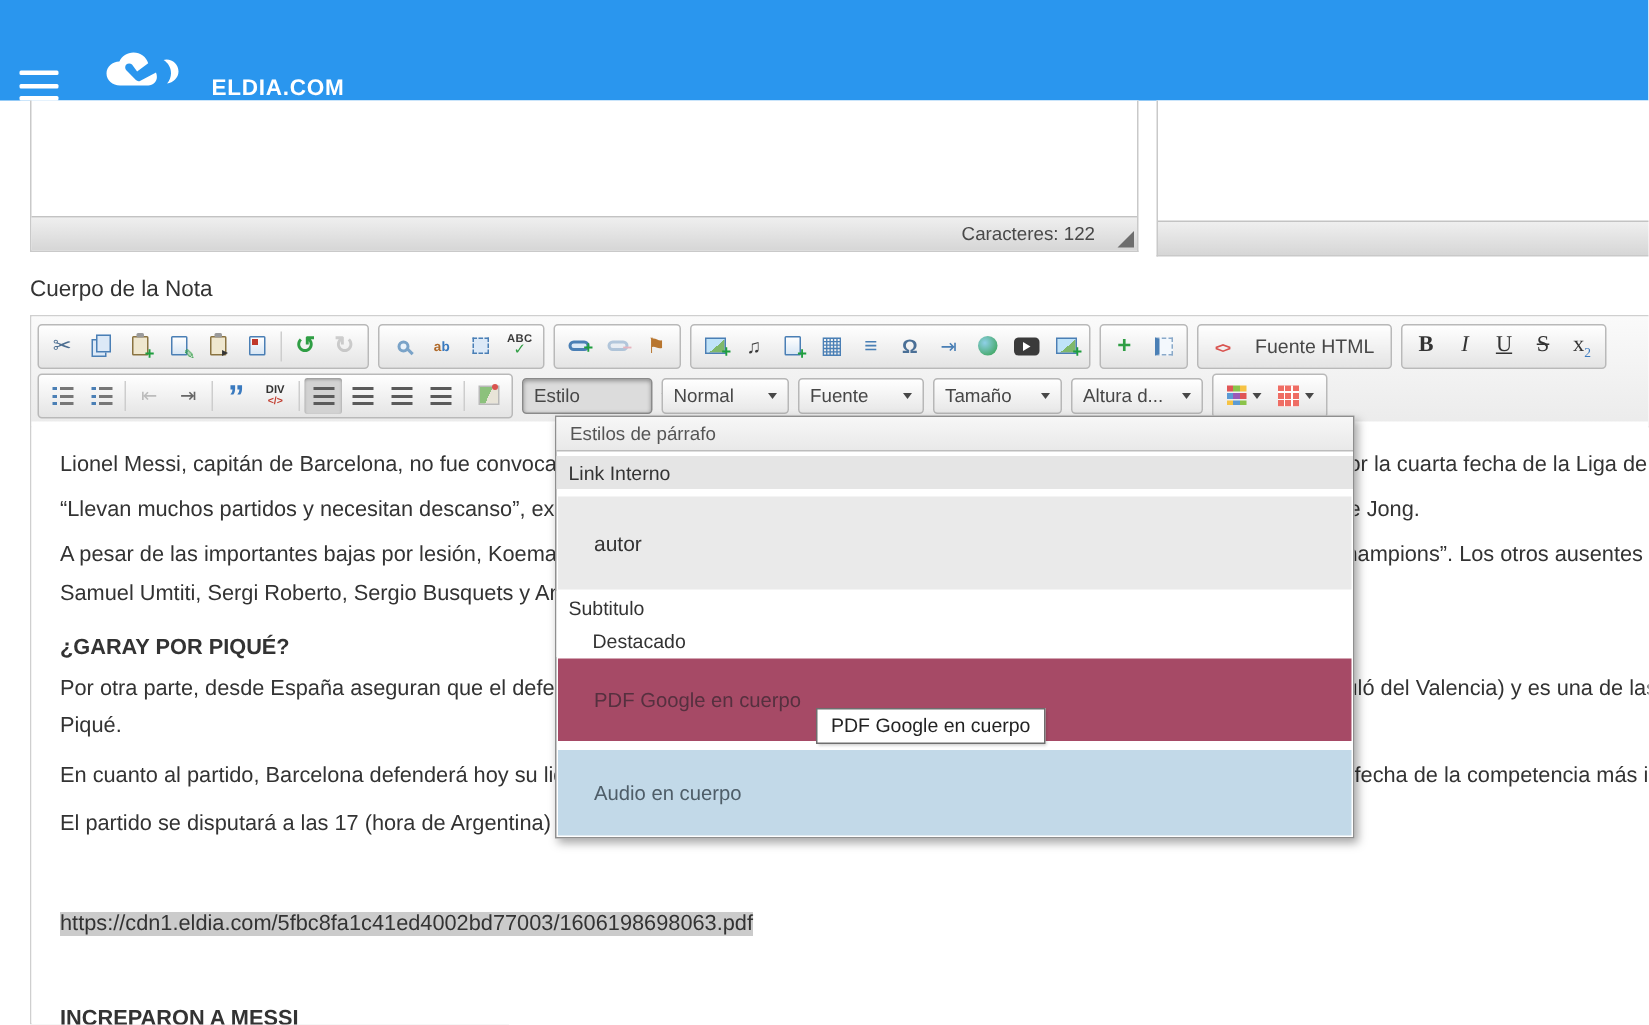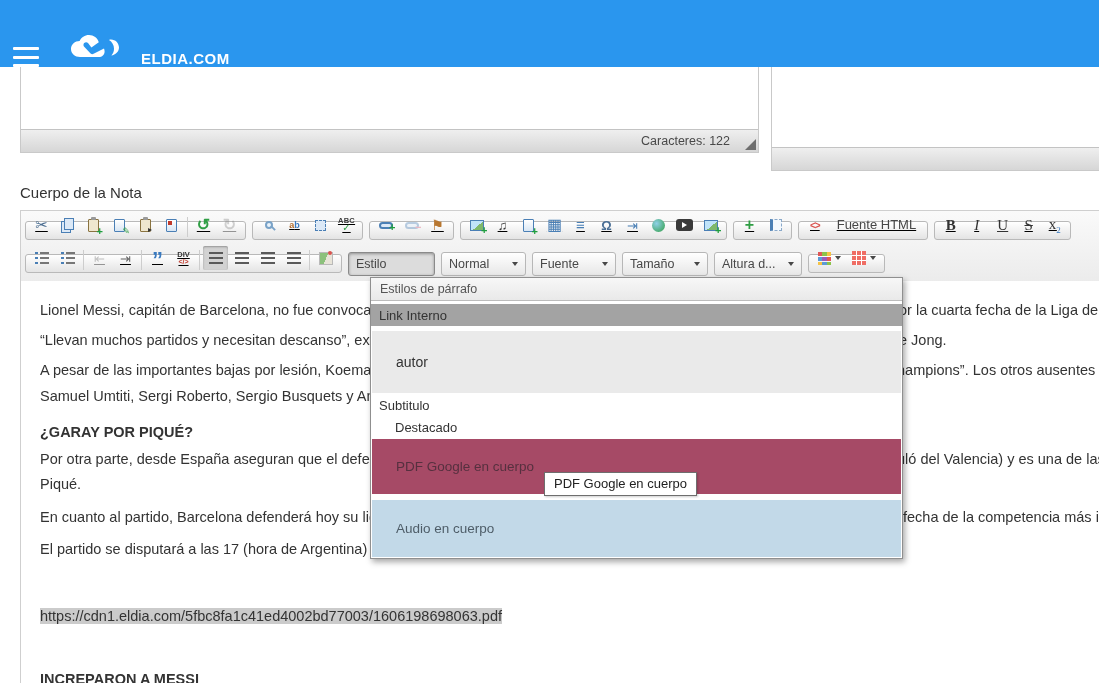--- a/index.html
+++ b/index.html
@@ -8,37 +8,37 @@
 
   
   #header { position:absolute; left:0; top:0; width:1099px; height:67px; background:#2a96ee; display:flex; align-items:flex-end; }
   #hamburger { width:26px; height:20px; margin-left:13px; display:flex; flex-direction:column; justify-content:space-between; cursor:pointer; }
   #hamburger i { display:block; height:3px; background:#fff; border-radius:1px; }
   #logo { margin-left:27px; width:62px; height:36px; }
   #brand { color:#fff; font-size:15px; font-weight:bold; letter-spacing:.5px; margin-left:13px; }
 
   
   .panel { position:absolute; top:67px; background:#fff; border:1px solid #c9c9c9; border-top:none; }
-  #panel-left  { left:20px; width:739px; height:86px; }
+  #panel-left  { left:20px; width:739px; height:101px; }
   #panel-right { left:771px; width:340px; height:104px; }
   .panel .statusbar { position:absolute; left:0; right:0; bottom:0; height:23px;
     background:linear-gradient(#efefef,#d6d6d6); border-top:1px solid #c3c3c3;
     display:flex; align-items:center; justify-content:flex-end; font-size:12.5px; color:#484848; }
   #panel-left .statusbar { padding-right:28px; }
   .resize-handle { position:absolute; right:2px; bottom:2px; width:0; height:0;
     border-left:11px solid transparent; border-bottom:11px solid #6e6e6e; cursor:se-resize; }
 
   #section-label { position:absolute; left:20px; top:184px; font-size:15px; color:#333; }
 
   
   #editor { position:absolute; left:20px; top:210px; width:1110px; height:473px; border:1px solid #cfcfcf; background:#fff; }
   #toolbar { background:linear-gradient(#fafafa,#ebebeb); border-bottom:1px solid #d1d1d1; padding:3px 4px 4px 4px; }
   .trow { display:flex; align-items:center; gap:6px; height:33px; }
-  .tgroup { display:flex; align-items:flex-end; gap:1px; border:1px solid #b9b9b9; border-radius:3px;
-    background:linear-gradient(#fff,#e4e4e4); padding:2px 3px; height:19px;text-decoration:underline; }
+  .tgroup { display:flex; align-items:center; gap:1px; border:1px solid #b9b9b9; border-radius:3px;
+    background:linear-gradient(#fff,#e4e4e4); padding:2px 3px; height:30px; }
   .tbtn { width:25px; height:24px; display:flex; align-items:center; justify-content:center;
     border-radius:2px; cursor:pointer; position:relative; }
   .tbtn.pressed { background:#d2d2d2; box-shadow:inset 0 1px 2px rgba(0,0,0,.3); }
   .tbtn.dis { opacity:.38; cursor:default; }
   .tsep { width:1px; height:20px; background:#cdcdcd; margin:0 2px; }
 
   
   .gly::before { font-size:14px; line-height:1; }
   .ic-cut::before { content:"✂"; color:#4c6e91; font-size:15px; }
   .ic-doc { width:11px; height:13px; border:1px solid #4a7fb5; background:linear-gradient(#fff,#d8e6f4); border-radius:1px; position:relative; }
@@ -114,21 +114,21 @@
   .frag-r { position:absolute; white-space:nowrap; font-size:14.5px; color:#333; }
   .hline { font-weight:bold; }
   .sel { background:#cbcbcb; }
 
   
   #style-panel { position:absolute; left:370px; top:277px; width:533px; height:282px; background:#fff;
     border:1px solid #8f8f8f; box-shadow:2px 3px 6px rgba(0,0,0,.35); z-index:5; }
   #style-panel-header { height:23px; background:linear-gradient(#f7f7f7,#e9e9e9); border-bottom:1px solid #bcbcbc;
     font-size:12.5px; color:#555; display:flex; align-items:center; padding:0 9px; }
   .sd-item { cursor:pointer; display:flex; align-items:center; font-size:13px; color:#333; }
-  #sd-link-interno { margin-top:3px; height:22px; background:#a3a3a3; padding-left:8px; }
+  #sd-link-interno { margin-top:3px; height:22px; background:#e5e5e5; padding-left:8px; }
   #sd-autor { margin:5px 1px 0 1px; height:62px; background:#eaeaea; padding-left:24px; font-size:14px; }
   #sd-subtitulo { margin-top:1px; height:22px; background:#fff; padding-left:8px; }
   #sd-destacado { height:22px; background:#fff; padding-left:24px; }
   #sd-pdf { margin:1px 1px 0 1px; height:55px; background:#a64a66; padding-left:24px; font-size:13.5px; color:#56303f; }
   #sd-audio { margin:6px 1px 0 1px; height:57px; background:#c2d9e8; padding-left:24px; font-size:13.5px; color:#4e5d68; }
 
   #style-tooltip { position:absolute; left:544px; top:472px; z-index:6; background:#fff; border:1px solid #6e6e6e;
     padding:3px 9px 4px 9px; font-size:13px; color:#222; box-shadow:1px 1px 2px rgba(0,0,0,.2); white-space:nowrap; }
 </style>
 </head>

